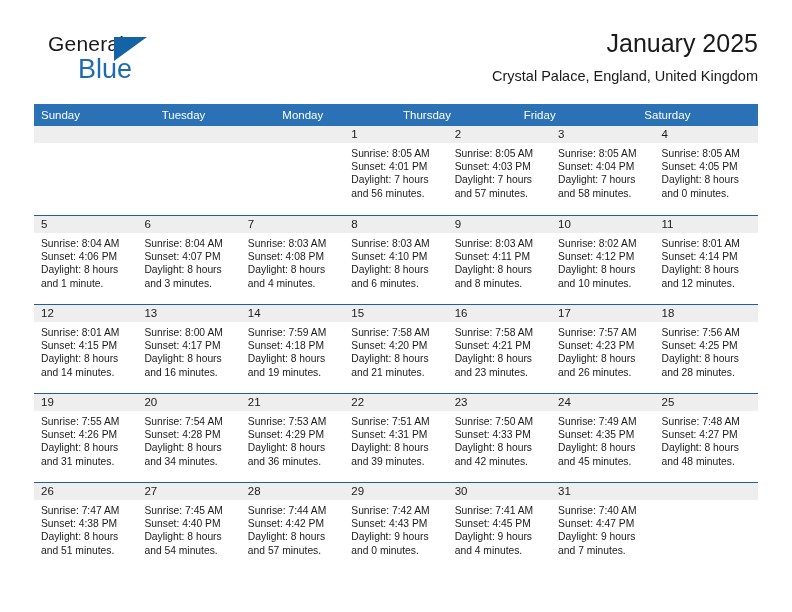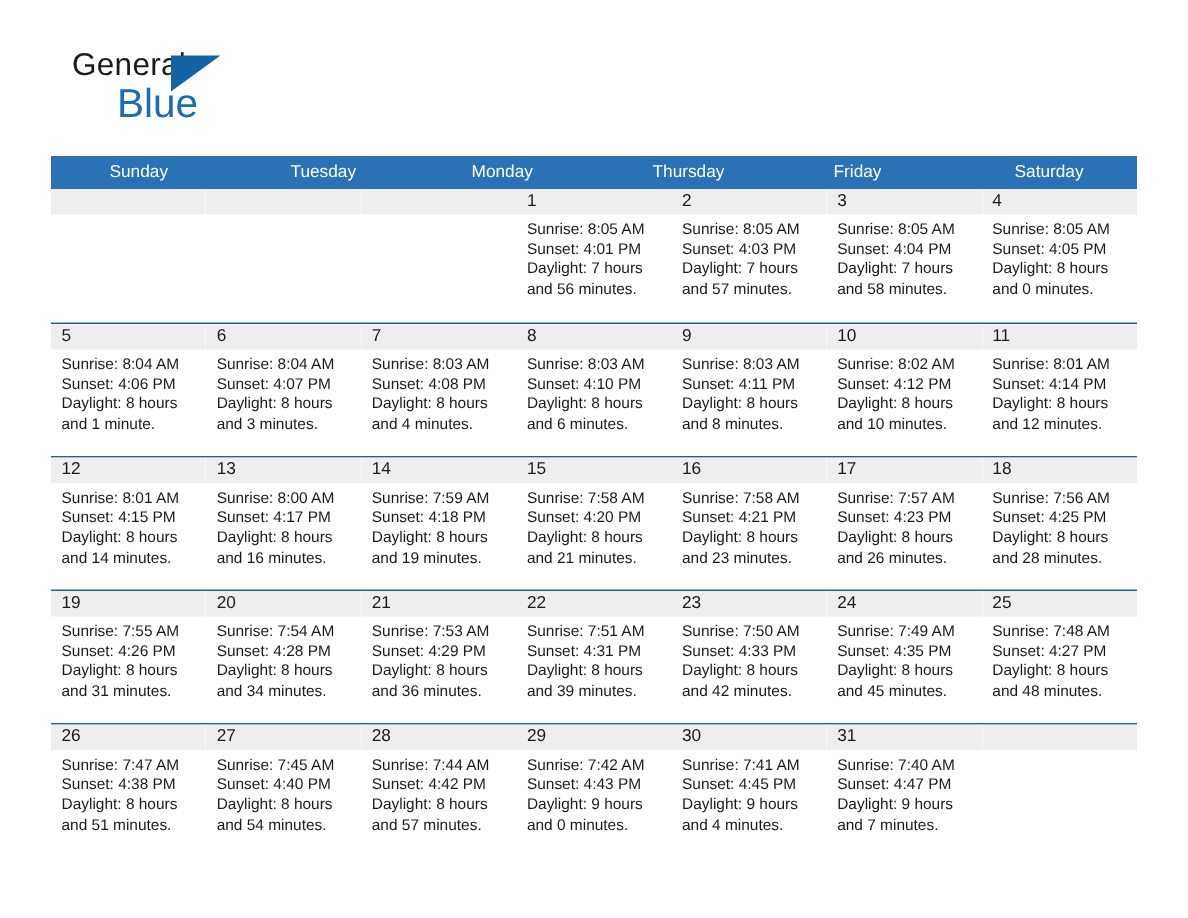--- a/index.html
+++ b/index.html
@@ -98,21 +98,20 @@
   }
   .weekhead .wd {
     flex: 1 1 0;
     color: #ffffff;
     font-size: 11.5px;
     line-height: 22px;
     padding-left: 7px;
     box-sizing: border-box;
     overflow: hidden;
     white-space: nowrap;
-    margin-left: 32px;
   }
 
   .week {
     display: flex;
     border-top: 1.6px solid #1f5fa0;
     height: 89px;
     box-sizing: border-box;
   }
   .week.first {
     border-top: none;
@@ -151,20 +150,24 @@
 <div class="page">
 
   <div class="header">
 
     <div class="brand">
       <span class="brand-general">General</span>
       <span class="brand-triangle"></span>
       <span class="brand-blue">Blue</span>
     </div>
 
+    <div class="title-block">
+      <div class="cal-title">January 2025</div>
+      <div class="cal-location">Crystal Palace, England, United Kingdom</div>
+    </div>
 
   </div>
 
   <div class="calendar">
     <div class="weekhead">
         <div class="wd">Sunday</div>
         <div class="wd">Tuesday</div>
         <div class="wd">Monday</div>
         <div class="wd">Thursday</div>
         <div class="wd">Friday</div>

